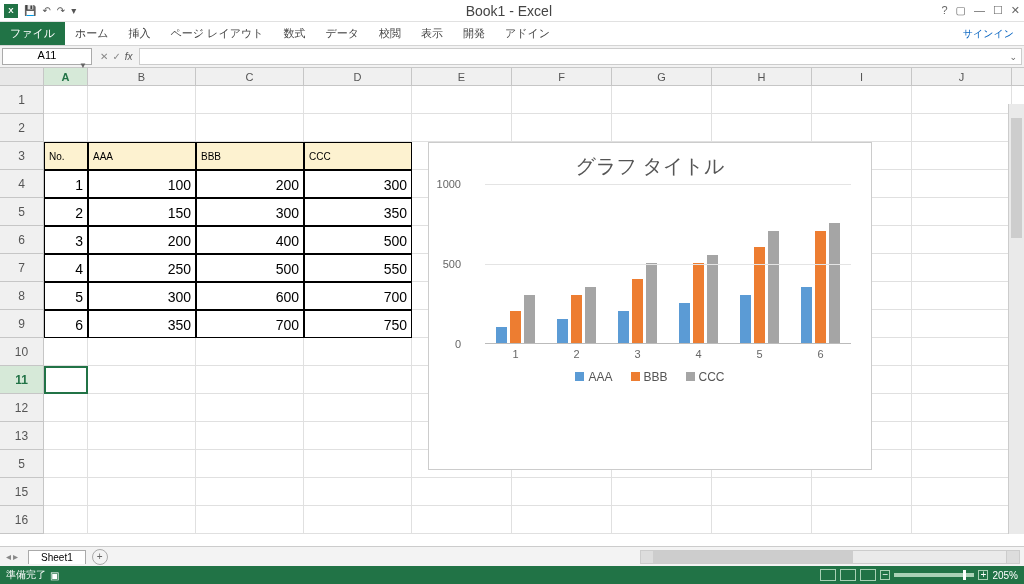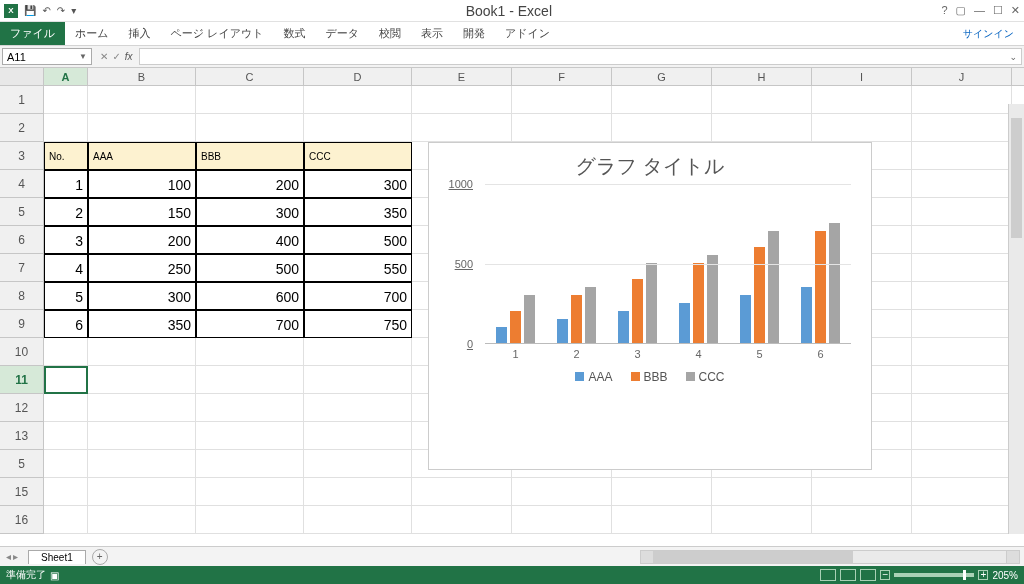--- a/index.html
+++ b/index.html
@@ -8,21 +8,21 @@
 .titlebar .app-icon { width: 14px; height: 14px; background: #217346; color: #fff; font-size: 8px; display: flex; align-items: center; justify-content: center; font-weight: bold; }
 .titlebar .qat { display: flex; gap: 6px; margin-left: 6px; color: #555; }
 .titlebar .qat span { cursor: pointer; font-size: 10px; }
 .titlebar .title { flex: 1; text-align: center; color: #444; font-size: 14px; }
 .titlebar .win-controls { display: flex; gap: 8px; color: #666; font-size: 11px; }
 .ribbon-tabs { height: 24px; background: #fff; display: flex; align-items: stretch; border-bottom: 1px solid #d4d4d4; font-size: 11px; }
 .ribbon-tab { padding: 0 10px; display: flex; align-items: center; color: #444; cursor: pointer; }
 .ribbon-tab.active { background: #217346; color: #fff; }
 .ribbon-signin { margin-left: auto; padding: 0 10px; display: flex; align-items: center; color: #0563c1; font-size: 10px; }
 .namebox-row { height: 22px; border-bottom: 1px solid #c8c8c8; display: flex; align-items: stretch; background: #f3f3f3; }
-.namebox { width: 90px; background: #fff; border: 1px solid #aaa; margin: 2px; padding: 0 4px; font-size: 11px; display: flex; align-items: center; }
+.namebox { width: 90px; background: #fff; border: 1px solid #aaa; margin: 2px; padding: 0 4px; font-size: 11px; display: flex; align-items: center; flex-direction: column; }
 .namebox .dd { margin-left: auto; color: #666; font-size: 8px; }
 .fx-controls { display: flex; align-items: center; gap: 4px; padding: 0 6px; color: #888; font-size: 10px; }
 .fx-label { font-style: italic; color: #555; }
 .formula-bar { flex: 1; background: #fff; border: 1px solid #ccc; margin: 2px 2px 2px 0; display: flex; align-items: center; padding: 0 4px; }
 .formula-bar .expand { margin-left: auto; color: #666; font-size: 9px; }
 .grid-area { flex: 1; position: relative; overflow: hidden; background: #fff; }
 
 .colhdr-row { display: flex; height: 18px; background: #f0f0f0; border-bottom: 1px solid #c6c6c6; }
 .sel-all { width: 44px; border-right: 1px solid #c6c6c6; background: #e8e8e8; }
 .colhdr { border-right: 1px solid #c6c6c6; text-align: center; font-size: 11px; color: #555; line-height: 18px; }
@@ -37,21 +37,21 @@
 .cell { border-right: 1px solid #e0e0e0; border-bottom: 1px solid #e0e0e0; padding: 0 4px; font-size: 14px; line-height: 28px; overflow: hidden; white-space: nowrap; }
 .cell.num { text-align: right; }
 .cell.hdr { background: #fdf2d0; border: 1px solid #000; font-size: 10px; }
 .cell.data { border: 1px solid #000; background: #fff; }
 .cell.sel { outline: 2px solid #217346; outline-offset: -2px; }
 
 .chart-embed { position: absolute; left: 428px; top: 56px; width: 444px; height: 328px; background: #fff; border: 1px solid #ccc; }
 .chart-title { text-align: center; font-size: 20px; color: #555; padding: 10px 0 4px; }
 .chart-plot { position: relative; height: 160px; margin: 0 20px 0 56px; }
 .chart-yaxis { position: absolute; left: -44px; top: 0; bottom: 0; width: 40px; }
-.chart-ytick { position: absolute; right: 8px; font-size: 11px; color: #666; transform: translateY(-50%); text-decoration: underline; }
+.chart-ytick { position: absolute; right: 20px; font-size: 11px; color: #666; transform: translateY(-50%); }
 .chart-plotarea { position: absolute; left: 0; right: 0; top: 0; bottom: 0; border-bottom: 1px solid #bbb; }
 .chart-grid { position: absolute; left: 0; right: 0; border-top: 1px solid #e4e4e4; }
 .chart-groups { position: absolute; left: 0; right: 0; bottom: 0; top: 0; display: flex; }
 .chart-group { flex: 1; display: flex; align-items: flex-end; justify-content: center; gap: 3px; }
 .chart-bar { width: 11px; }
 .bar-a { background: #5b9bd5; }
 .bar-b { background: #ed7d31; }
 .bar-c { background: #a5a5a5; }
 .chart-xaxis { display: flex; margin: 4px 20px 0 56px; }
 .chart-xlabel { flex: 1; text-align: center; font-size: 11px; color: #666; }

